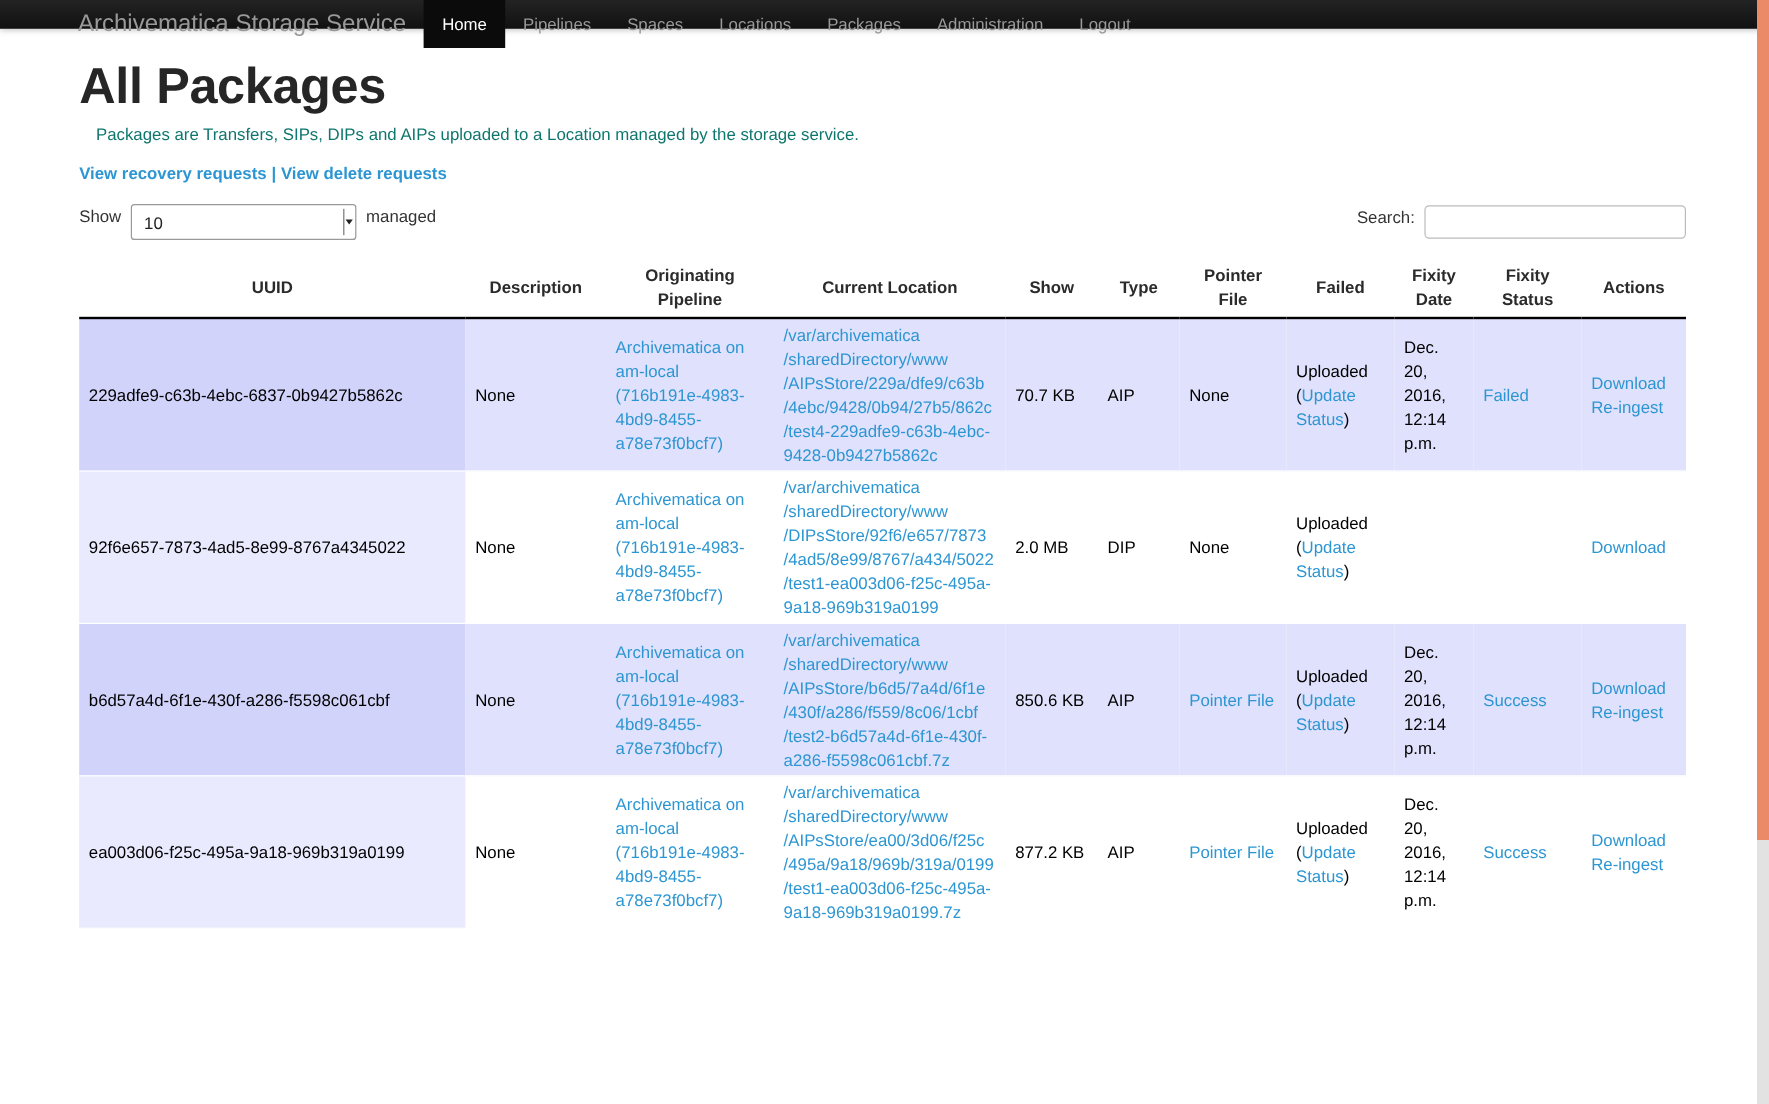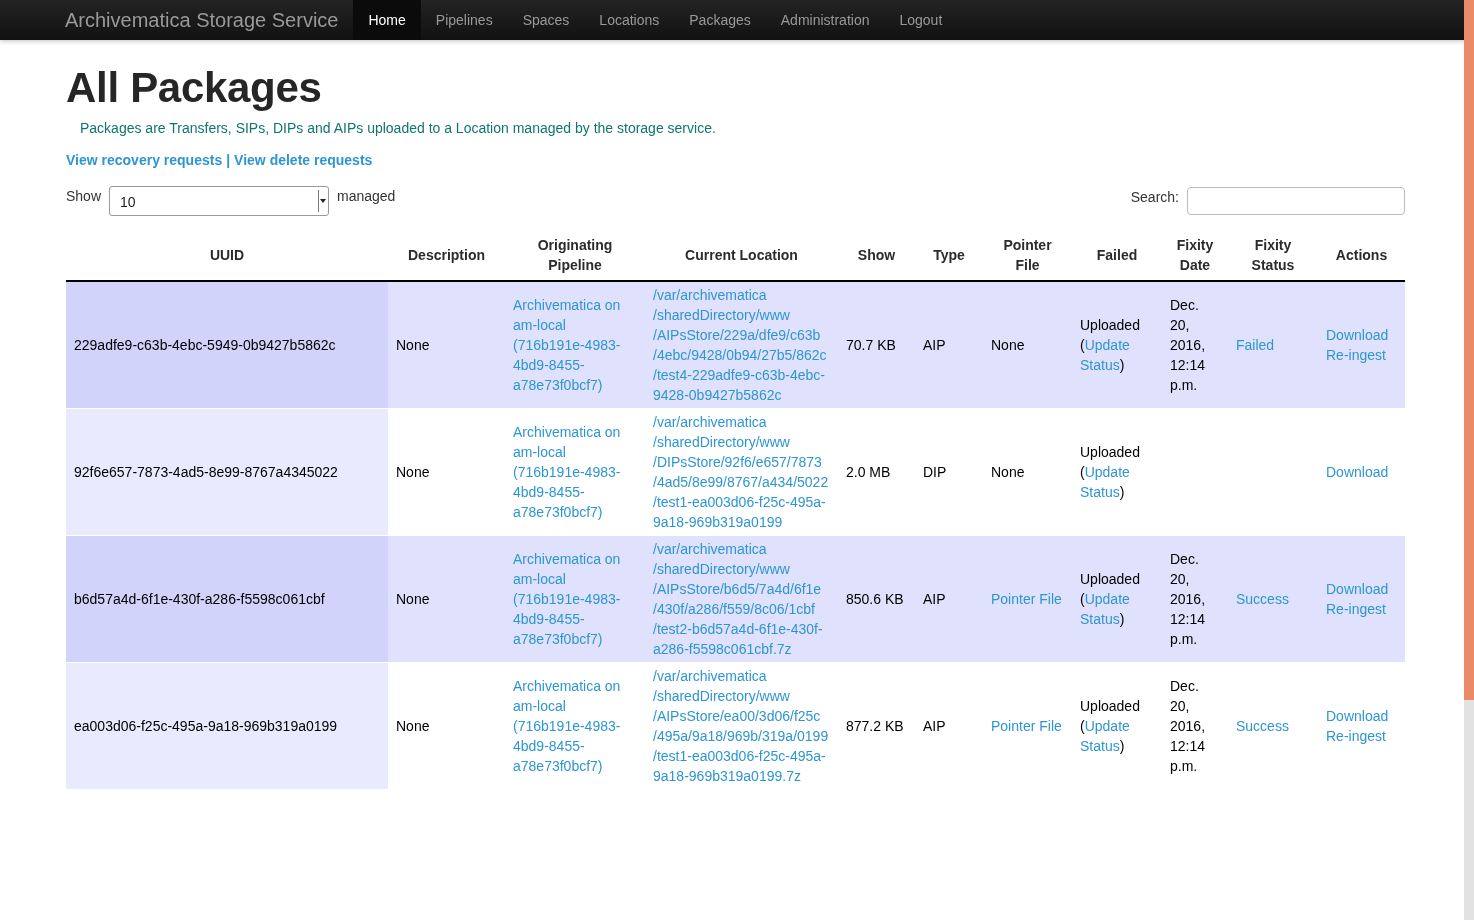--- a/index.html
+++ b/index.html
@@ -12,21 +12,21 @@
   }
   *{box-sizing:border-box;}
   html,body{margin:0;padding:0;}
   body{
     width:1474px;height:920px;overflow:hidden;position:relative;
     background:#fff;color:#000;
     font-family:"Liberation Sans",sans-serif;font-size:14px;line-height:20px;
   }
   
   .navbar{
-    height:40px;background:linear-gradient(#232323,#111);
+    height:24px;background:linear-gradient(#232323,#111);
     display:flex;align-items:stretch;
     box-shadow:0 1px 5px rgba(0,0,0,.25);
   }
   .brand{
     color:#999;font-size:20px;line-height:40px;margin-left:65px;margin-right:15px;
     white-space:nowrap;
   }
   ul.nav{display:flex;list-style:none;margin:0;padding:0;}
   ul.nav li{display:block;}
   ul.nav a{
@@ -41,21 +41,21 @@
     margin:28px 0 10px 0;letter-spacing:-0.3px;
   }
   p.page-desc{margin:0 0 12px 14px;color:#0f766e;}
   .view-links{margin:0 0 16px 0;font-weight:bold;}
   a{color:var(--link);text-decoration:none;cursor:pointer;}
   .sep{color:var(--link);margin:0 4px;}
   
   .controls{display:flex;justify-content:space-between;align-items:center;margin:4px 0 14px 0;}
   .show-group,.search-group{display:flex;color:#333;}
   .select-box{
-    position:relative;width:220px;height:30px;margin:0 8px;
+    position:relative;width:188px;height:30px;margin:0 8px;
     border:1px solid #999;border-radius:3px;background:#fff;
     padding:5px 20px 5px 10px;color:#222;
   }
   .select-box .vline{
     position:absolute;right:9px;top:3px;bottom:3px;width:1px;background:#777;
   }
   .select-box .arrow{
     position:absolute;right:2px;top:12px;width:0;height:0;
     border-left:3px solid transparent;border-right:3px solid transparent;
     border-top:4px solid #222;
@@ -169,21 +169,21 @@
           <th>Type</th>
           <th>Pointer File</th>
           <th>Failed</th>
           <th>Fixity Date</th>
           <th>Fixity Status</th>
           <th>Actions</th>
         </tr>
     </thead>
     <tbody>
         <tr class="odd">
-          <td class="sorted cell-uuid">229adfe9-c63b-4ebc-5949-0b9427b5862c</td>
+          <td class="sorted cell-uuid">229adfe9-c63b-4ebc-6837-0b9427b5862c</td>
           <td>None</td>
           <td><a>Archivematica on am-local (716b191e-4983-4bd9-8455-a78e73f0bcf7)</a></td>
           <td><a>​/var​/archivematica​/sharedDirectory​/www​/AIPsStore​/229a​/dfe9​/c63b​/4ebc​/9428​/0b94​/27b5​/862c​/test4-229adfe9-c63b-4ebc-9428-0b9427b5862c</a></td>
           <td>70.7 KB</td>
           <td>AIP</td>
           <td>None</td>
           <td><span>Uploaded (</span><a>Update Status</a><span>)</span></td>
           <td>Dec. 20, 2016, 12:14 p.m.</td>
           <td><a>Failed</a></td>
           <td><a>Download</a> <a>Re-ingest</a></td>

